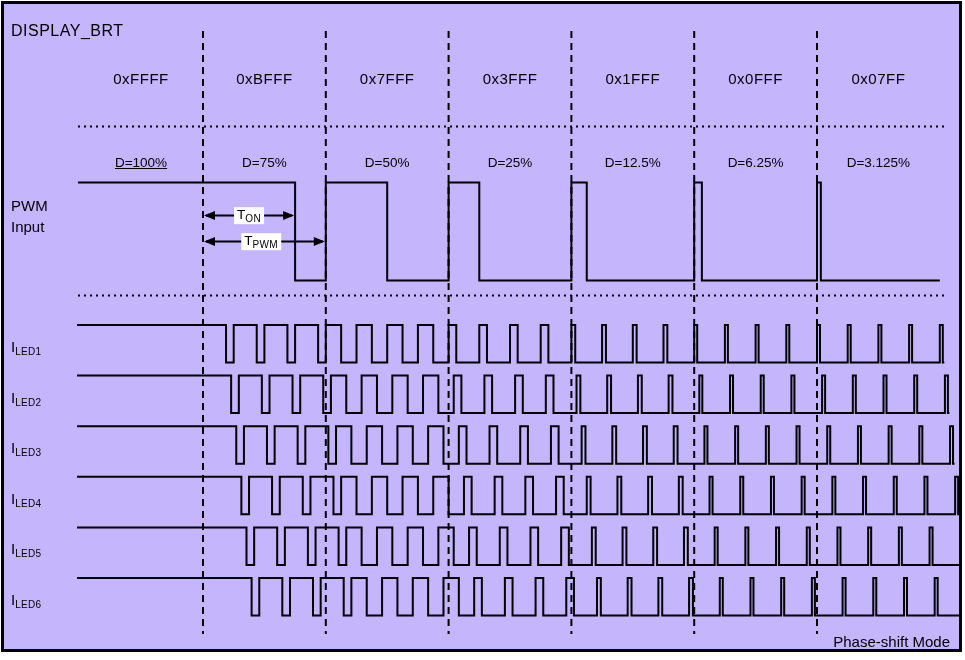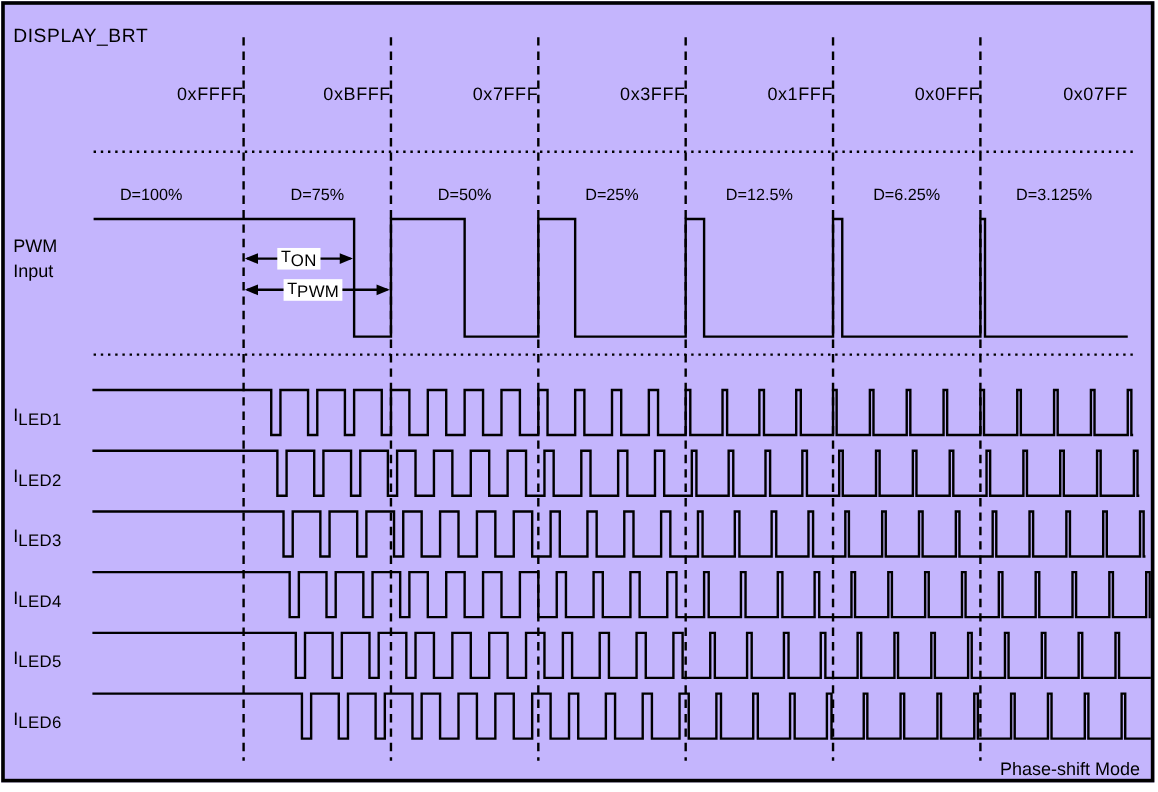--- a/index.html
+++ b/index.html
@@ -8,25 +8,25 @@
     width:961px; height:651px;
     border:3px solid #000;
     box-sizing:border-box;
     background:#c4b5fd;
     font-family:"Liberation Sans", sans-serif;
     color:#000;
     overflow:hidden;
   }
   .abs{position:absolute; white-space:nowrap;}
   .title{left:7px; top:18px; font-size:16px; letter-spacing:0.5px;}
-  .hdr{top:66px; font-size:15px; text-align:right; letter-spacing:0.5px;}
+  .hdr{top:66px; font-size:15px; text-align:center; letter-spacing:0.5px;}
   .duty{top:151px; font-size:13.5px; text-align:center;}
   .pwm-label{left:7px; top:191px; font-size:15px; line-height:21px;}
   .ch-label{left:7px; font-size:15px;}
-  .ch-label sub, .t-label sub{font-size:14px; vertical-align:-3px; letter-spacing:0.3px;}
+  .ch-label sub, .t-label sub{font-size:10px; vertical-align:-3px; letter-spacing:0.3px;}
   .t-label{font-size:13.5px; background:#fff; padding:0 3px; transform:translate(-50%,-52%);}
   .ledfreq{top:295px; right:29px; font-size:15px;}
   .footer{top:629px; right:9px; font-size:15px;}
   svg{position:absolute; left:0; top:0;}
 </style>
 </head>
 <body>
 
 <div class="stage">
 
@@ -59,21 +59,21 @@
   <div id="headers">
       <div class="abs hdr" style="left: 75px; width: 124px;">0xFFFF</div>
       <div class="abs hdr" style="left: 199px; width: 122.8px;">0xBFFF</div>
       <div class="abs hdr" style="left: 321.8px; width: 122.8px;">0x7FFF</div>
       <div class="abs hdr" style="left: 444.6px; width: 122.8px;">0x3FFF</div>
       <div class="abs hdr" style="left: 567.4px; width: 122.8px;">0x1FFF</div>
       <div class="abs hdr" style="left: 690.2px; width: 122.8px;">0x0FFF</div>
       <div class="abs hdr" style="left: 813px; width: 122.8px;">0x07FF</div>
     </div>
   <div id="duties">
-      <div class="abs duty" style="left: 60px; width: 124px;">D=100%</div>
+      <div class="abs duty" style="left: 75px; width: 124px; text-decoration: underline;">D=100%</div>
       <div class="abs duty" style="left: 199px; width: 122.8px;">D=75%</div>
       <div class="abs duty" style="left: 321.8px; width: 122.8px;">D=50%</div>
       <div class="abs duty" style="left: 444.6px; width: 122.8px;">D=25%</div>
       <div class="abs duty" style="left: 567.4px; width: 122.8px;">D=12.5%</div>
       <div class="abs duty" style="left: 690.2px; width: 122.8px;">D=6.25%</div>
       <div class="abs duty" style="left: 813px; width: 122.8px;">D=3.125%</div>
     </div>
 
   <div class="abs pwm-label">
     <div>PWM</div>

